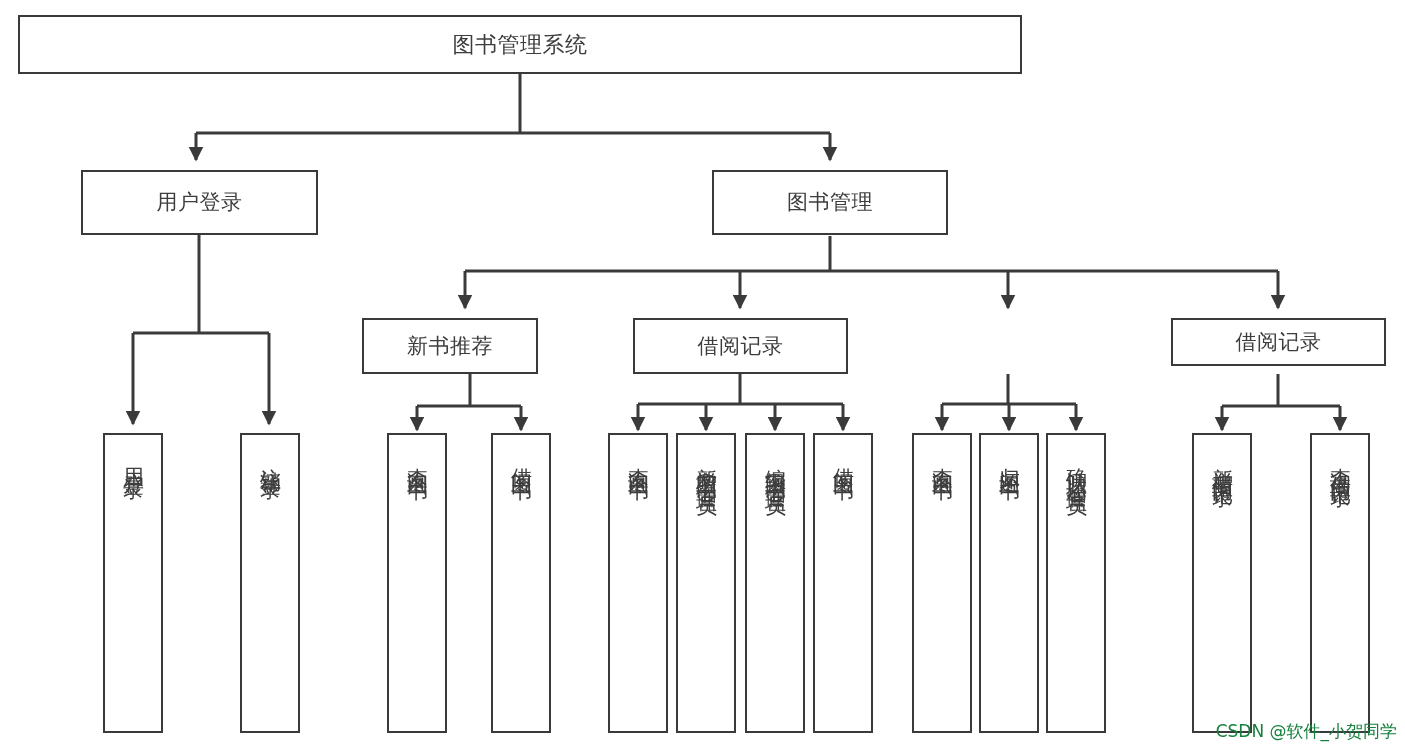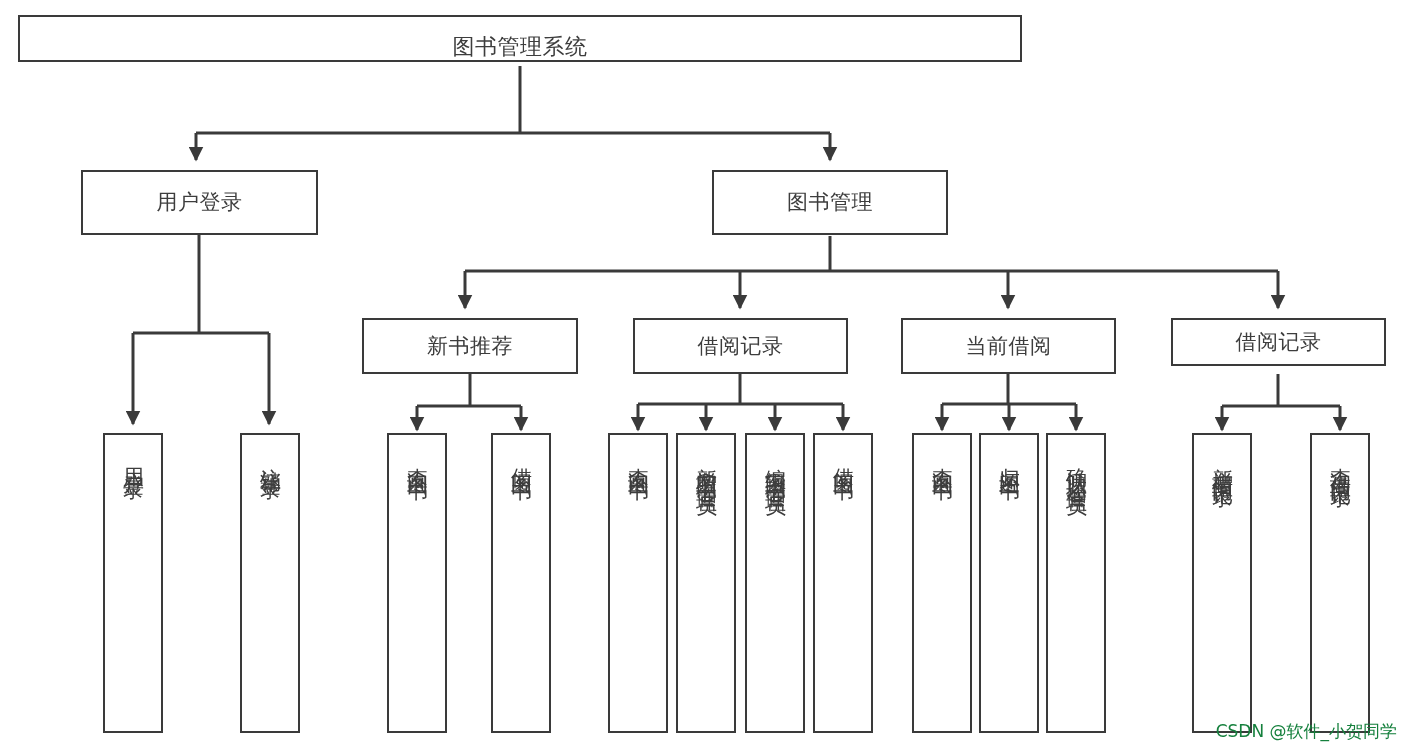--- a/index.html
+++ b/index.html
@@ -99,39 +99,36 @@
       <path d="M 1009 404 L 1009 430" marker-end="url(#arrow)"></path>
       <path d="M 1076 404 L 1076 430" marker-end="url(#arrow)"></path>
 
       <path d="M 1278 374 L 1278 406"></path>
       <path d="M 1222 406 L 1340 406"></path>
       <path d="M 1222 406 L 1222 430" marker-end="url(#arrow)"></path>
       <path d="M 1340 406 L 1340 430" marker-end="url(#arrow)"></path>
     </g>
   </svg>
 
-  <div class="node horiz root" style="left:18px;top:15px;width:1004px;height:47px;align-items:flex-end;">
+  <div class="node horiz root" style="left:18px;top:15px;width:1004px;height:59px;">
     <span class="lbl">图书管理系统</span>
   </div>
 
   <div class="node horiz" style="left:81px;top:170px;width:237px;height:65px;">
     <span class="lbl">用户登录</span>
   </div>
   <div class="node horiz" style="left:712px;top:170px;width:236px;height:65px;">
     <span class="lbl">图书管理</span>
   </div>
 
-  <div class="node horiz" style="left:362px;top:318px;width:216px;height:56px;">
+  <div class="node horiz" style="left:362px;top:318px;width:176px;height:56px;">
     <span class="lbl">新书推荐</span>
   </div>
   <div class="node horiz" style="left:633px;top:318px;width:215px;height:56px;">
     <span class="lbl">借阅记录</span>
-  </div>
-  <div class="node horiz" style="left:901px;top:318px;width:215px;height:56px;">
-    <span class="lbl">当前借阅</span>
   </div>
   <div class="node horiz" style="left:1171px;top:318px;width:215px;height:48px;">
     <span class="lbl">借阅记录</span>
   </div>
 
   <div class="node vert" style="left:103px;top:433px;width:60px;height:300px;">
     <span class="lbl">用户登录</span>
   </div>
   <div class="node vert" style="left:240px;top:433px;width:60px;height:300px;">
     <span class="lbl">注销登录</span>

